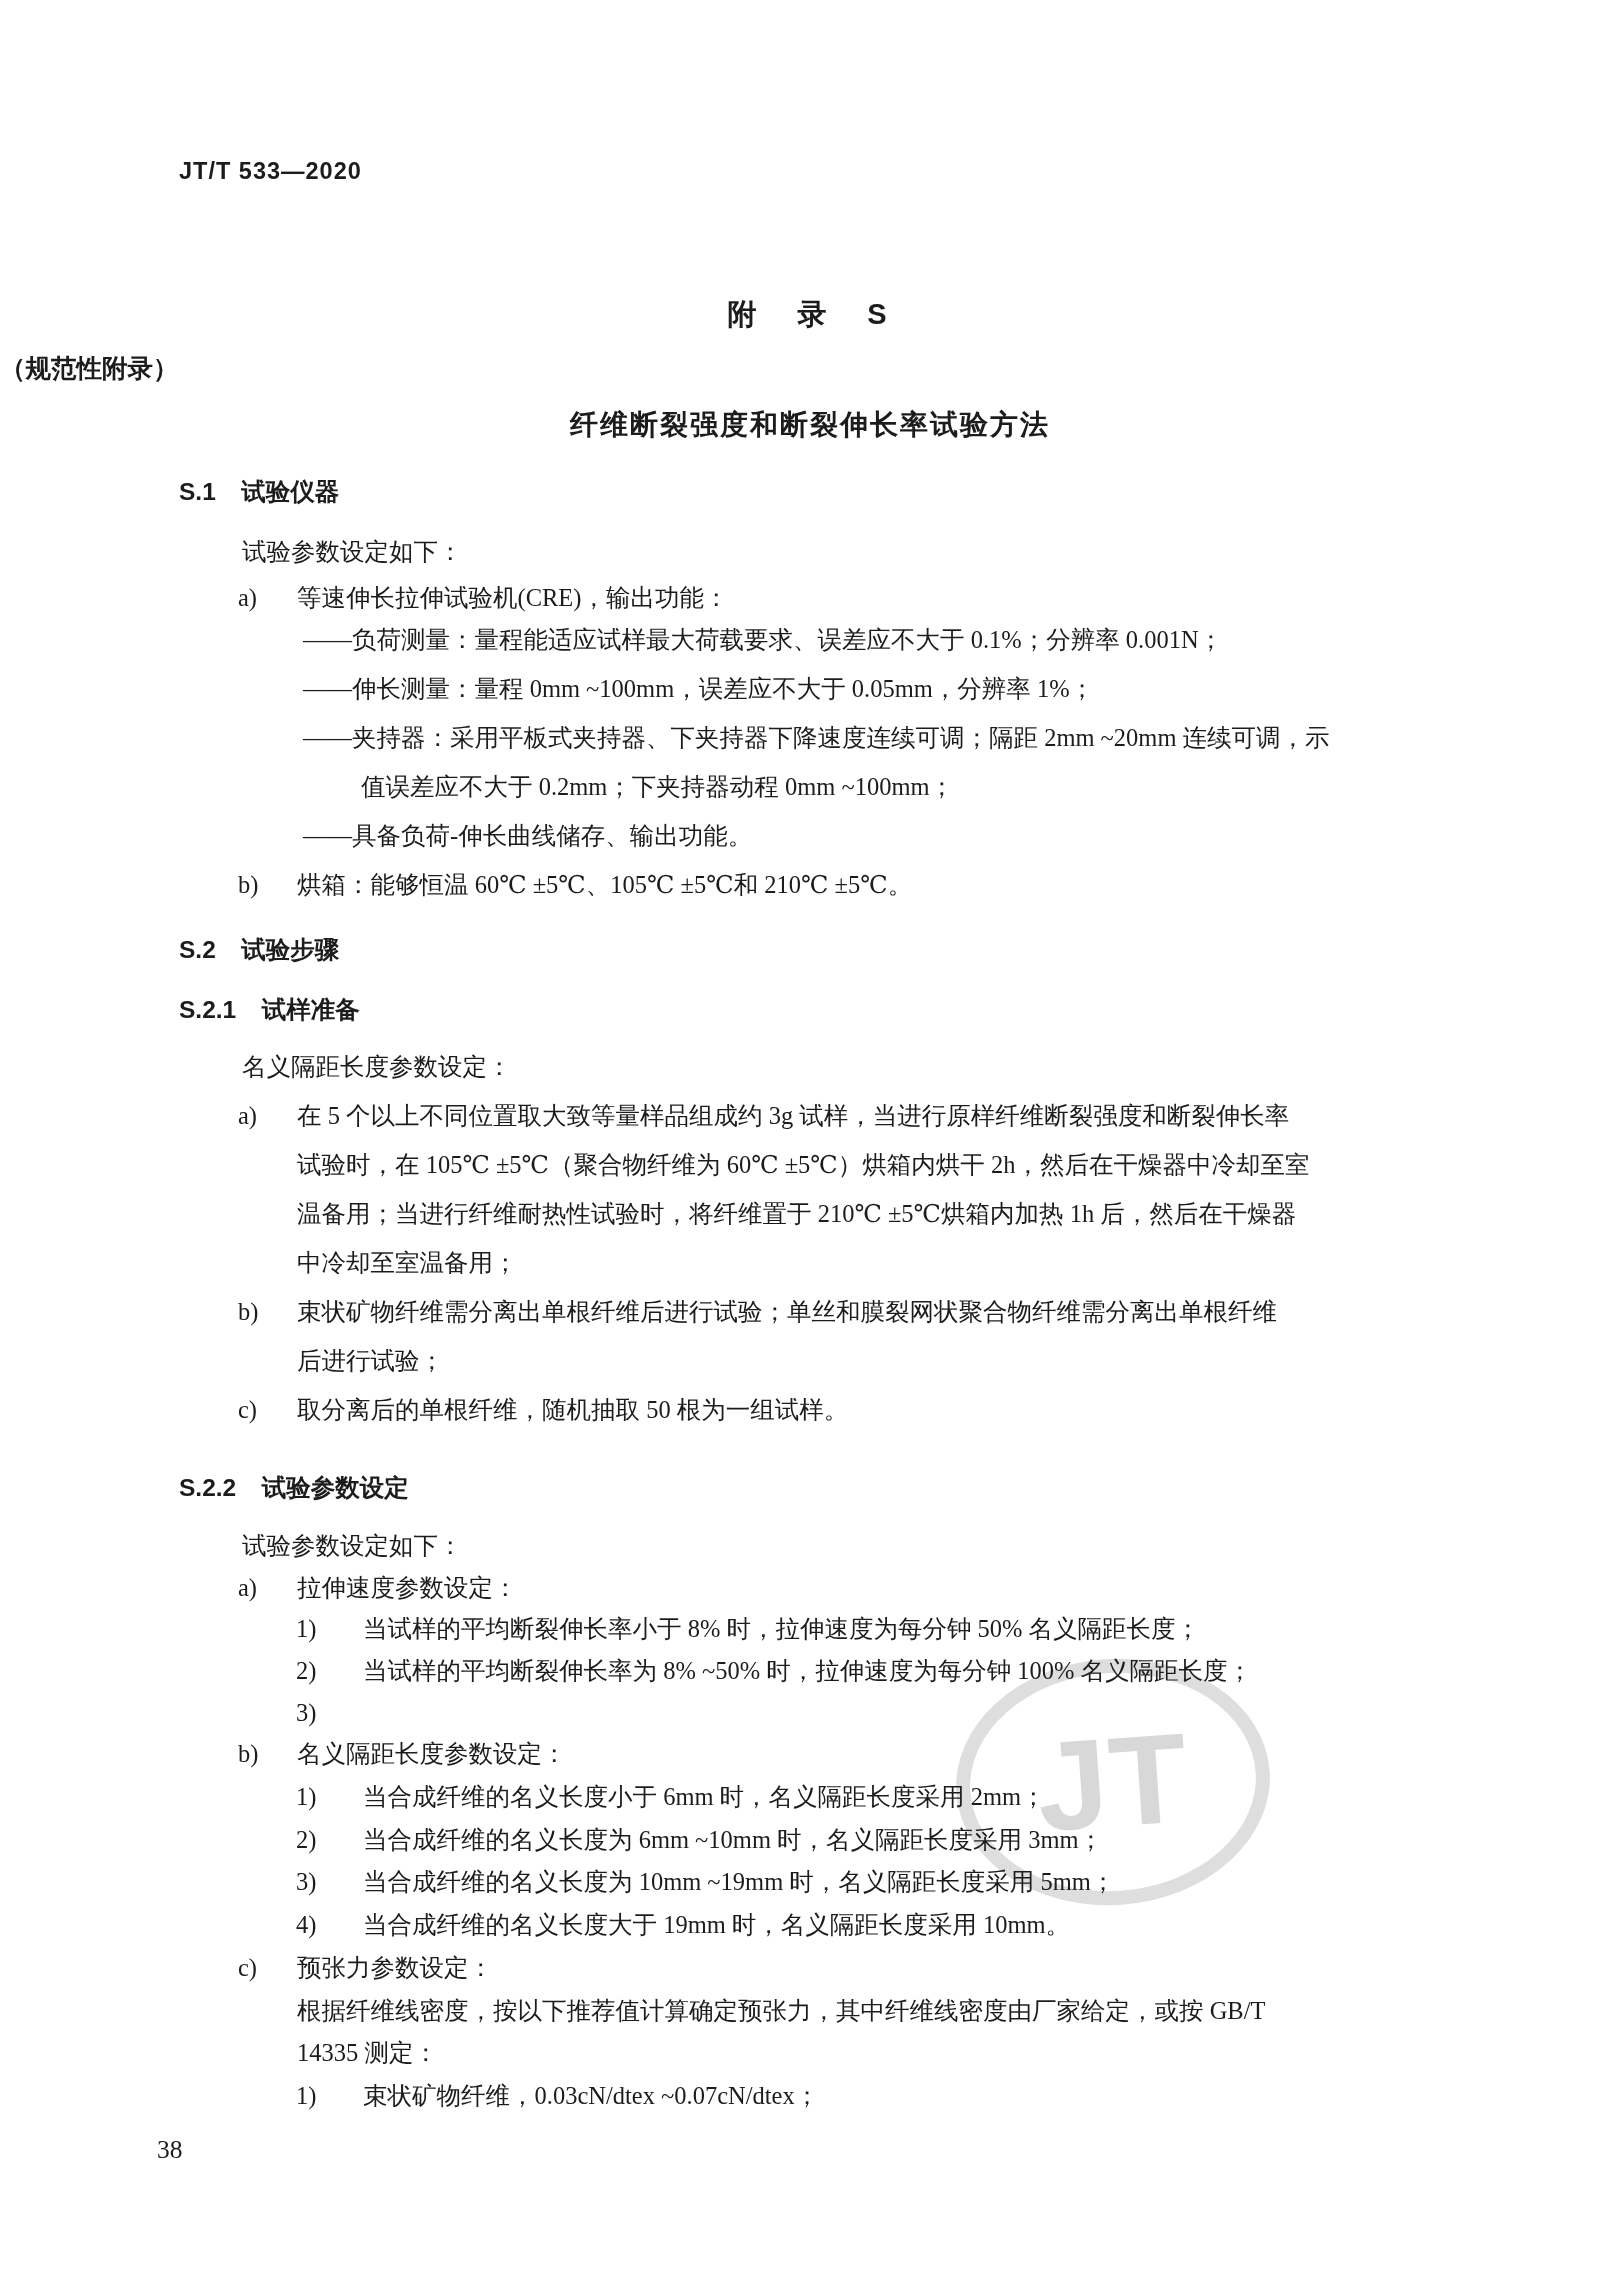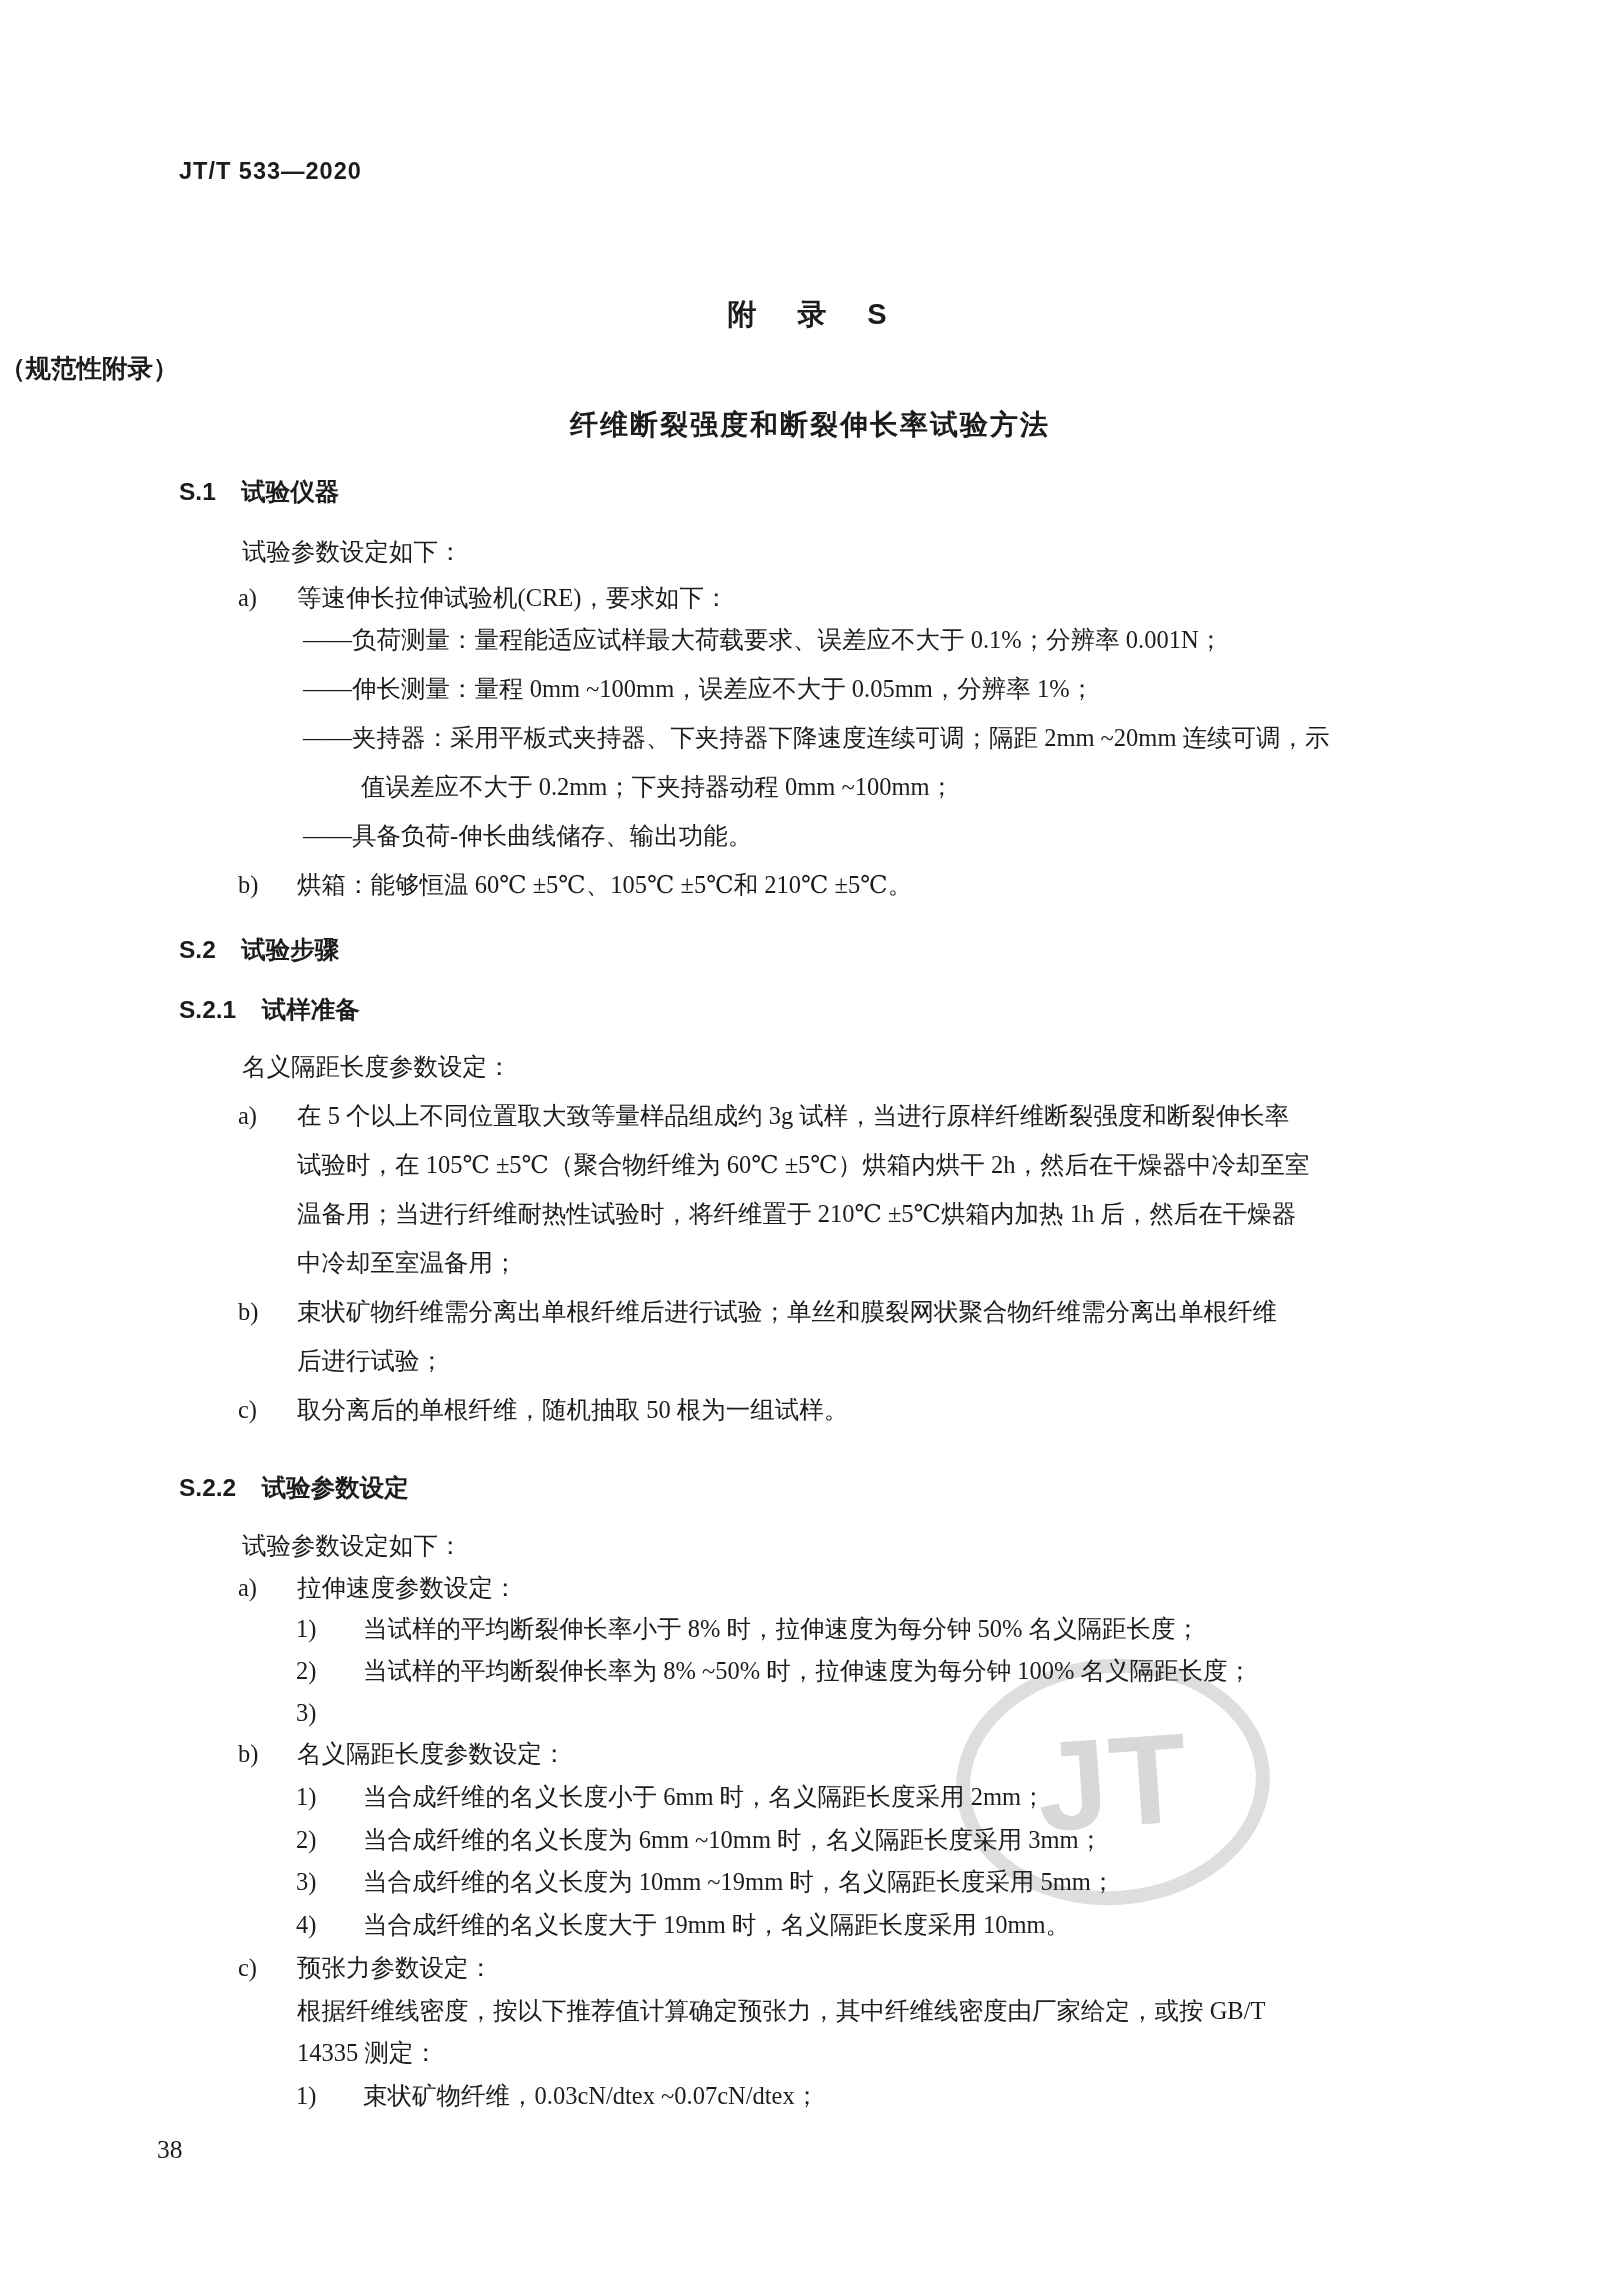--- a/index.html
+++ b/index.html
@@ -80,21 +80,21 @@
     <div class="t3">纤维断裂强度和断裂伸长率试验方法</div>
 
     <div class="sec mt-s1">
       <span class="num">S.1</span>
       <span>试验仪器</span>
     </div>
     <div class="para line g31">试验参数设定如下：</div>
 
     <div class="li line g17">
       <span class="lab">a)</span>
-      <span>等速伸长拉伸试验机(CRE)，要求如下：</span>
+      <span>等速伸长拉伸试验机(CRE)，输出功能：</span>
     </div>
     <div class="dash line g14">——负荷测量：量程能适应试样最大荷载要求、误差应不大于 0.1%；分辨率 0.001N；</div>
     <div class="dash line g15">——伸长测量：量程 0mm ~100mm，误差应不大于 0.05mm，分辨率 1%；</div>
     <div class="dash line g15">——夹持器：采用平板式夹持器、下夹持器下降速度连续可调；隔距 2mm ~20mm 连续可调，示</div>
     <div class="dashcont line g15">值误差应不大于 0.2mm；下夹持器动程 0mm ~100mm；</div>
     <div class="dash line g15">——具备负荷-伸长曲线储存、输出功能。</div>
     <div class="li line g15">
       <span class="lab">b)</span>
       <span>烘箱：能够恒温 60℃ ±5℃、105℃ ±5℃和 210℃ ±5℃。</span>
     </div>

